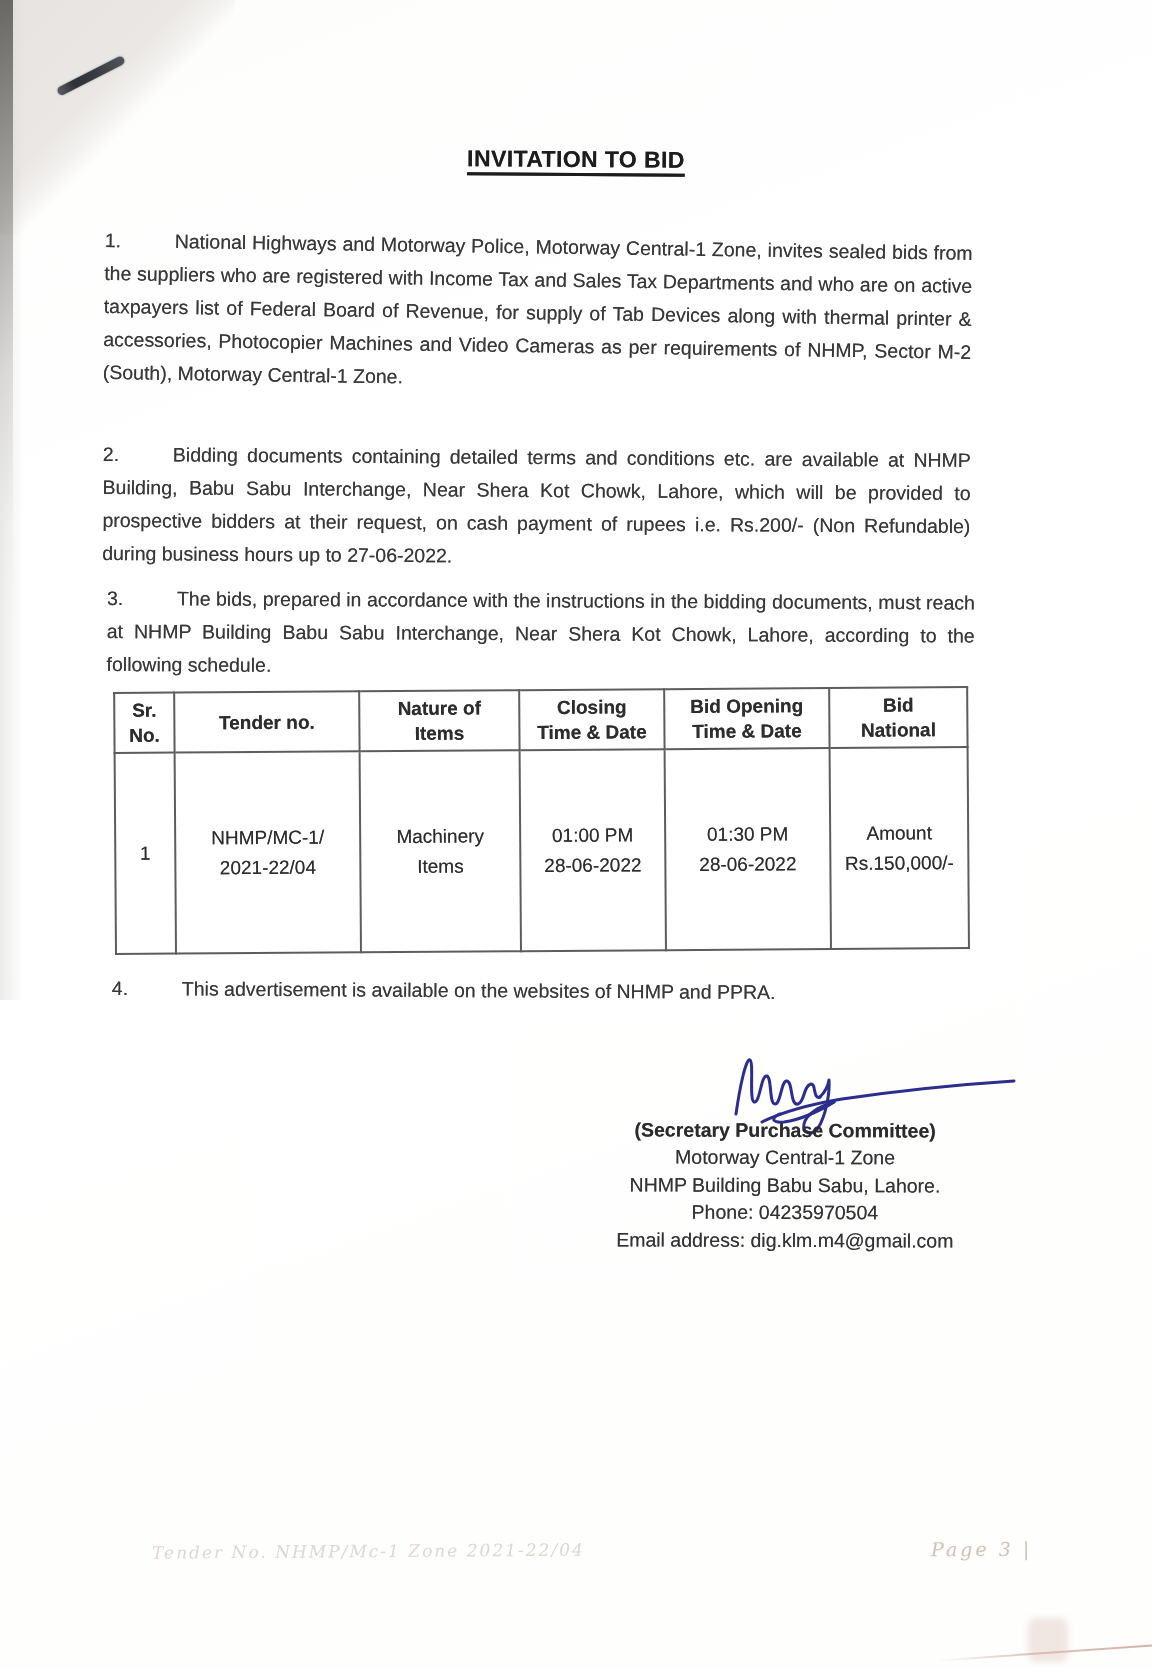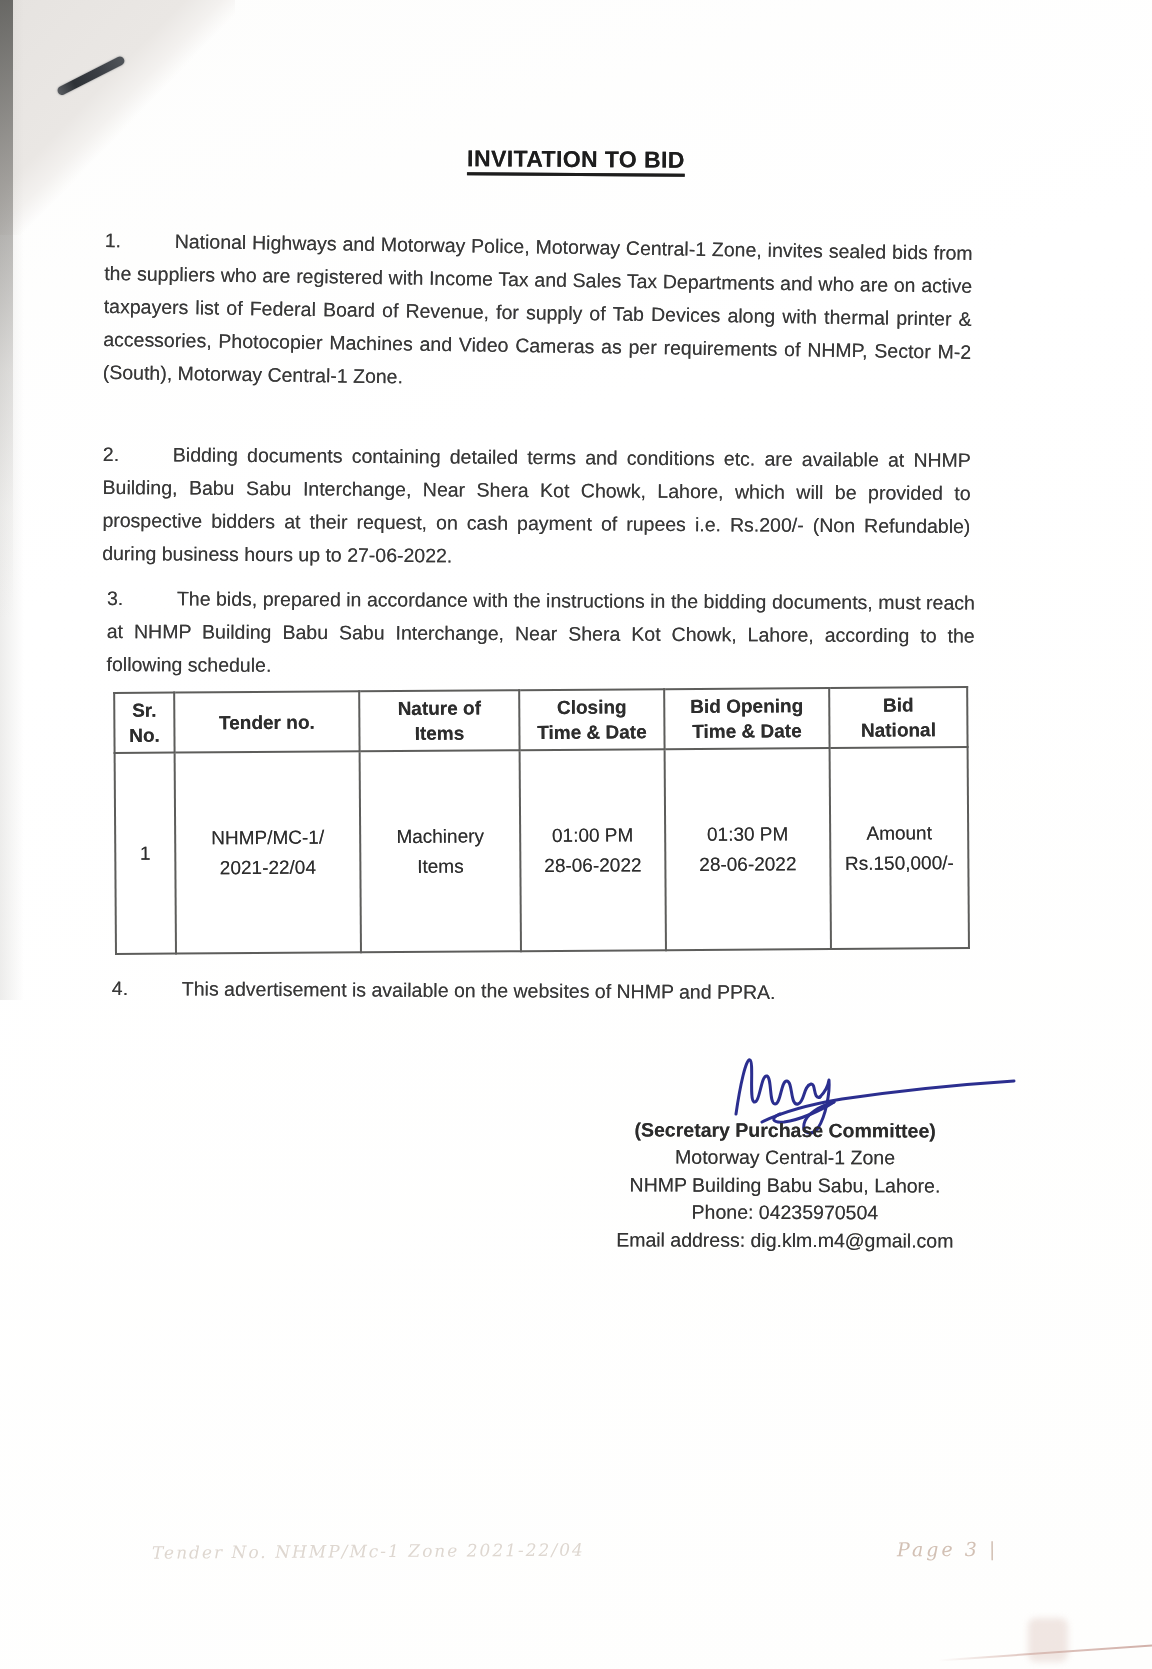--- a/index.html
+++ b/index.html
@@ -96,21 +96,21 @@
   .sig-block .l0{font-weight:700;color:#2b2b2b;}
 
   
   .footer-left{
     position:absolute;left:152px;top:1541px;width:470px;
     font-family:"DejaVu Serif",serif;font-style:italic;
     font-size:17px;color:#ded7d0;letter-spacing:2px;
     transform:rotate(-.4deg);
   }
   .footer-right{
-    position:absolute;left:897px;top:1538px;
+    position:absolute;left:931px;top:1538px;
     font-family:"DejaVu Serif",serif;font-style:italic;
     font-size:19px;color:#d2c0b4;letter-spacing:3px;
     transform:rotate(-.4deg);
   }
 </style>
 </head>
 <body>
 
 <div class="page">
 

